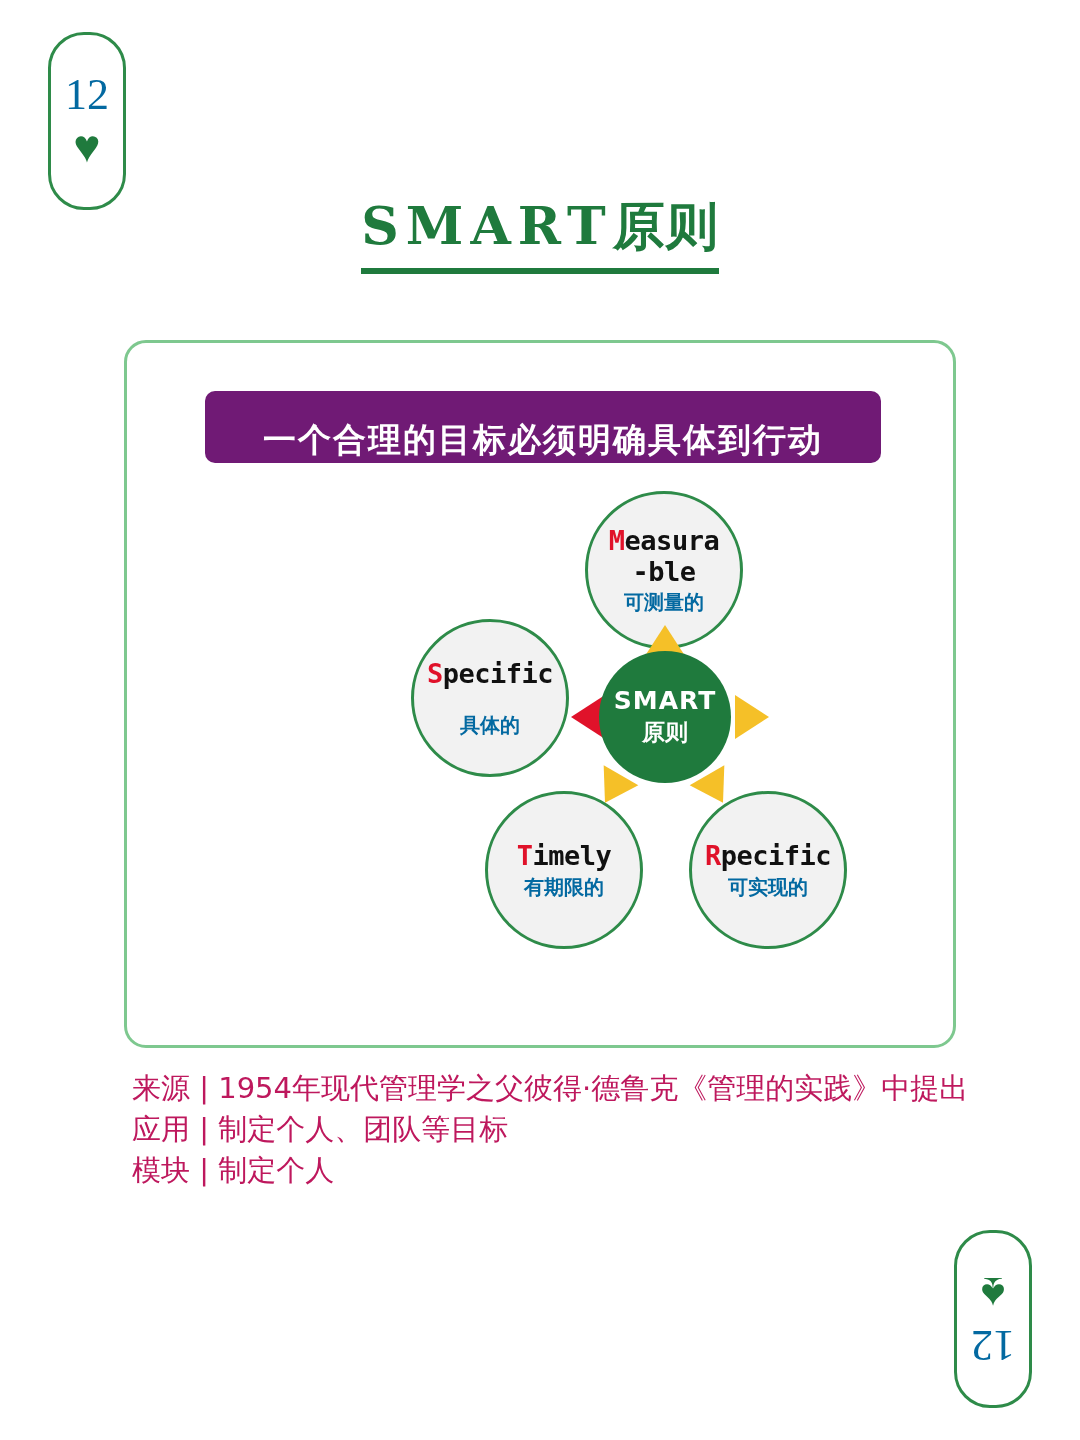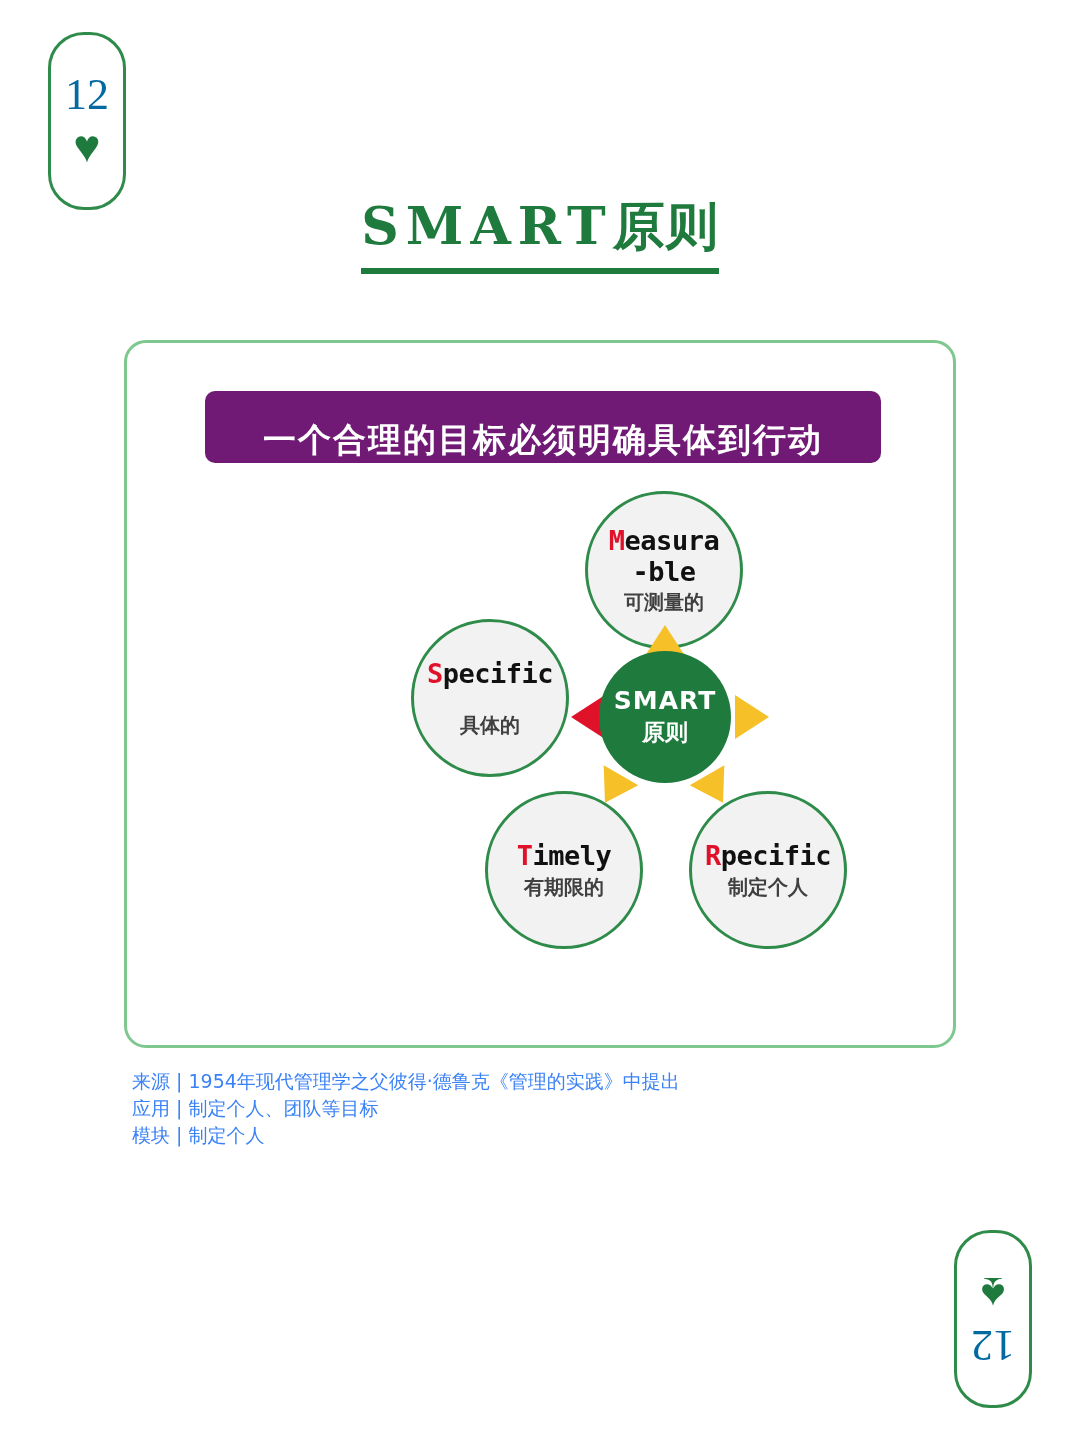--- a/index.html
+++ b/index.html
@@ -136,21 +136,21 @@
     font-size: 27px;
     color: #111111;
     line-height: 1.12;
     letter-spacing: -0.5px;
   }
   .node .en .hl { color: #e0122a; }
   .node .cn {
     font-family: "DejaVu Sans", "Liberation Sans", sans-serif;
     font-weight: bold;
     font-size: 20px;
-    color: #404040;
+    color: #0369a1;
     line-height: 1.2;
     margin-top: 3px;
   }
 
   .node-measurable { width: 158px; height: 158px; left: 458px; top: 18px; }
   .node-specific   { width: 158px; height: 158px; left: 284px; top: 146px; gap: 20px; }
   .node-agreed     { width: 158px; height: 158px; left: 632px; top: 146px; }
   .node-timely     { width: 158px; height: 158px; left: 358px; top: 318px; }
   .node-realistic  { width: 158px; height: 158px; left: 562px; top: 318px; }
 
@@ -227,22 +227,22 @@
 
   
   .footer {
     position: absolute;
     left: 132px;
     top: 1068px;
     width: 860px;
   }
   .footer-line {
     font-family: "DejaVu Sans", "Liberation Sans", sans-serif;
-    font-size: 19px;
-    color: #3b82f6;
+    font-size: 29px;
+    color: #be185d;
     line-height: 1.42;
     white-space: nowrap;
   }
 </style>
 </head>
 <body>
 
 <div class="card-corner top-left">
   <div class="corner-inner">
     <div class="corner-number">12</div>
@@ -283,21 +283,21 @@
       <div class="en">
         <span class="hl">T</span><span>imely</span>
       </div>
       <div class="cn">有期限的</div>
     </div>
 
     <div class="node node-realistic">
       <div class="en">
         <span class="hl">R</span><span>pecific</span>
       </div>
-      <div class="cn">制定个人</div>
+      <div class="cn">可实现的</div>
     </div>
 
     <div class="arrow arrow-up"></div>
     <div class="arrow arrow-left"></div>
     <div class="arrow arrow-right"></div>
     <div class="arrow arrow-dl"></div>
     <div class="arrow arrow-dr"></div>
 
     <div class="center-node">
       <div class="en">SMART</div>

